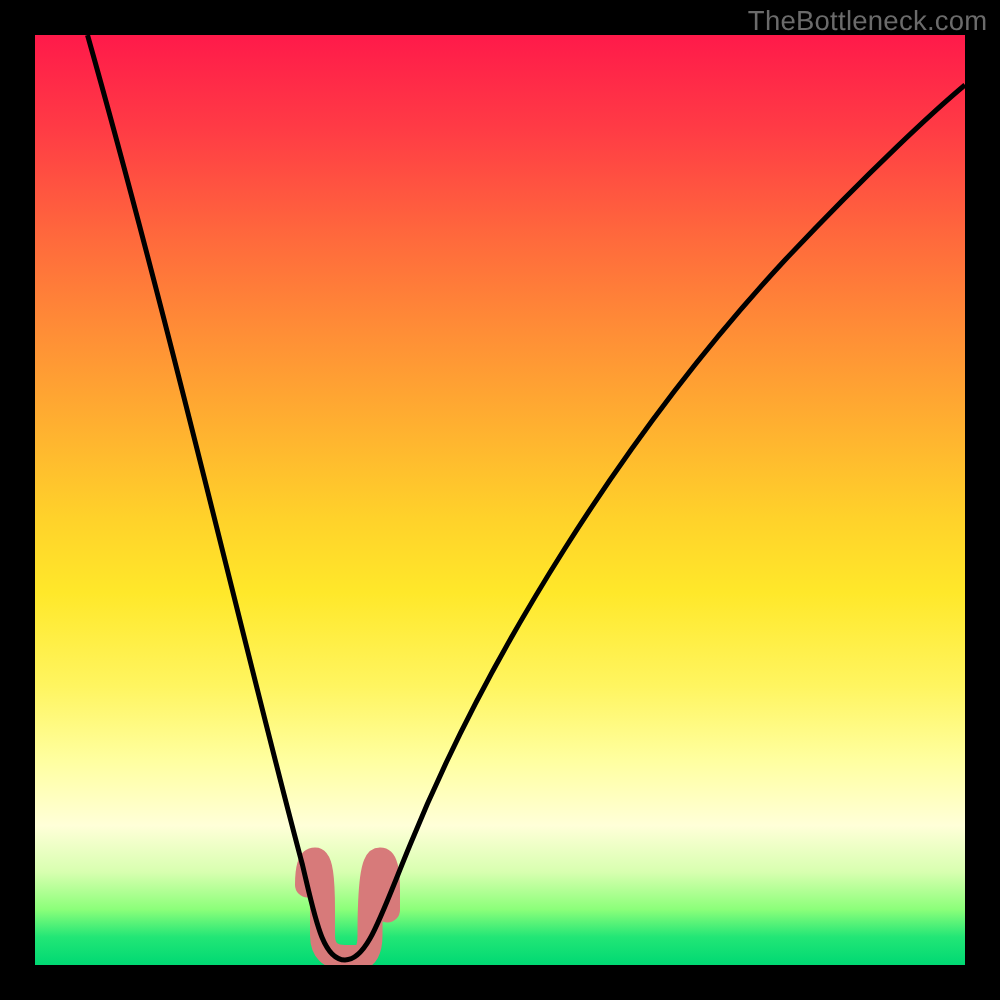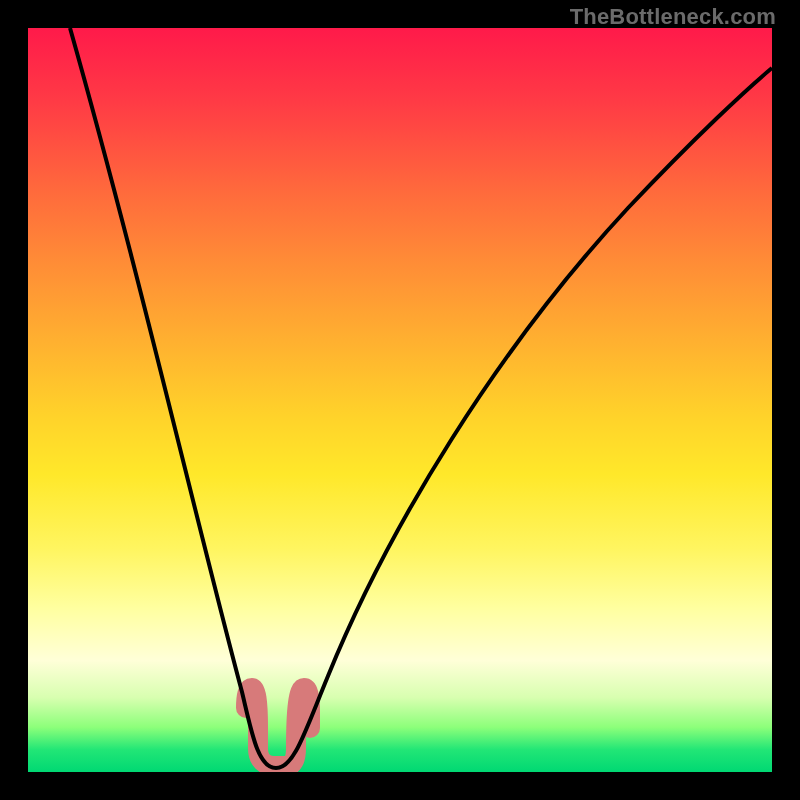--- a/index.html
+++ b/index.html
@@ -45,24 +45,24 @@
   svg.curve {
     position: absolute;
     left: 0;
     top: 0;
     width: 744px;
     height: 744px;
   }
   .watermark {
     position: absolute;
     top: 4px;
-    right: 24px;
+    right: 10px;
     color: #6b6b6b;
     font-size: 22px;
-    font-weight: 700;
+    font-weight: 400;
     letter-spacing: 0.2px;
   }
 </style>
 </head>
 <body>
 
 <div class="frame">
   <div class="plot">
     <svg class="curve" viewBox="0 0 744 744">
 

